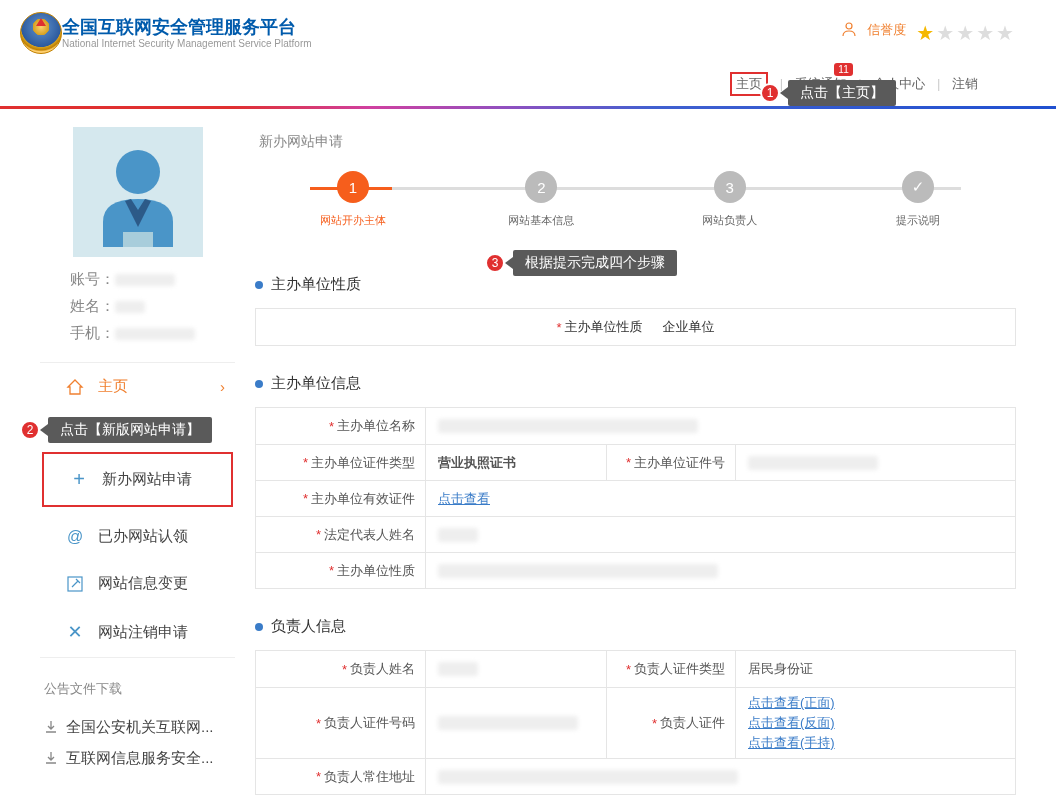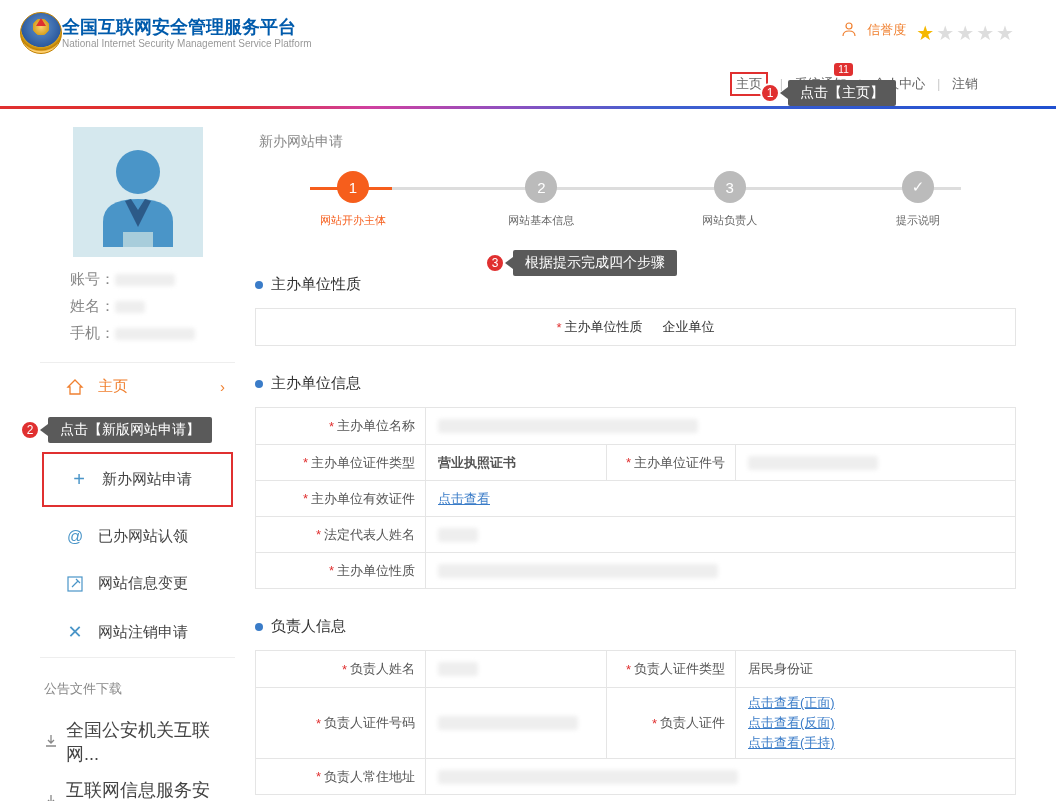--- a/index.html
+++ b/index.html
@@ -25,21 +25,21 @@
 .user-meta { font-size: 15px; color: #888; padding: 8px 0 0 30px; line-height: 1.8; }
 .blurred { display: inline-block; background: #eee; color: #eee; border-radius: 3px; filter: blur(2px); width: 60px; height: 12px; vertical-align: middle; }
 .side-nav { margin-top: 16px; border-top: 1px solid #eee; border-bottom: 1px solid #eee; }
 .side-item { display: flex; align-items: center; gap: 14px; padding: 14px 10px 14px 26px; font-size: 15px; color: #444; position: relative; }
 .side-item.home { color: #f08030; }
 .side-item .chev { margin-left: auto; color: #f08030; }
 .side-item.active-box { border: 2px solid #e03030; margin: 6px 2px; }
 .side-icon { width: 18px; display: inline-flex; justify-content: center; font-size: 16px; }
 .downloads { margin-top: 22px; }
 .dl-title { color: #888; font-size: 13px; margin-bottom: 14px; padding-left: 4px; }
-.dl-item { display: flex; align-items: center; gap: 8px; font-size: 18px; color: #444; padding: 6px 0 6px 4px; }
+.dl-item { display: flex; align-items: flex-end; gap: 8px; font-size: 15px; color: #444; padding: 6px 0 6px 4px; }
 .main { flex: 1; }
 .page-title { color: #888; font-size: 14px; padding: 6px 0 16px 4px; }
 .stepper { display: flex; align-items: center; justify-content: space-between; padding: 4px 28px 10px 28px; position: relative; }
 .step { display: flex; flex-direction: column; align-items: center; gap: 10px; z-index: 1; width: 140px; }
 .step-circle { width: 32px; height: 32px; border-radius: 50%; background: #bbb; color: #fff; display: flex; align-items: center; justify-content: center; font-size: 15px; }
 .step.active .step-circle { background: #f65e1c; }
 .step-label { font-size: 11px; color: #666; white-space: nowrap; }
 .step.active .step-label { color: #f65e1c; }
 .step-line { position: absolute; top: 20px; height: 3px; background: #ddd; z-index: 0; }
 .step-line.l1 { left: 55px; right: 55px; }

